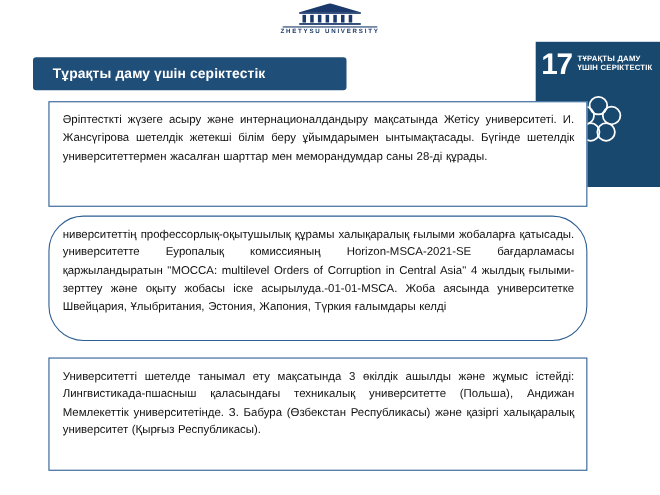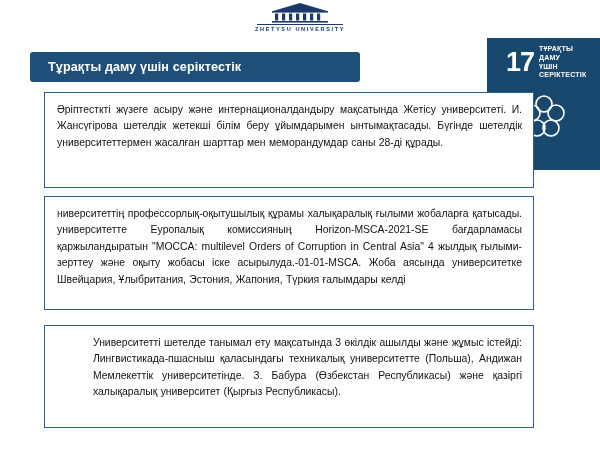--- a/index.html
+++ b/index.html
@@ -65,21 +65,21 @@
     right: 0;
     top: 38px;
     width: 113px;
     height: 132px;
     background: #19486f;
     color: #ffffff;
   }
   .sdg-top {
     display: flex;
     align-items: center;
-    padding: 7px 6px 0 19px;
+    padding: 7px 6px 0 5px;
   }
   .sdg-num {
     font-size: 27px;
     font-weight: bold;
     line-height: 1;
     letter-spacing: -1px;
   }
   .sdg-title {
     font-size: 7px;
     font-weight: bold;
@@ -93,21 +93,21 @@
     width: 54px;
     height: 54px;
     display: block;
   }
 
   
   .title-bar {
     position: absolute;
     left: 30px;
     top: 52px;
-    width: 330px;
+    width: 285px;
     height: 30px;
     background: #1f4e79;
     border-radius: 3px;
     display: flex;
     align-items: center;
   }
   .title-bar .ttext {
     color: #ffffff;
     font-size: 12.6px;
     font-weight: bold;
@@ -132,23 +132,23 @@
     padding: 9px 11px 8px 12px;
     font-size: 10.4px;
     line-height: 1.58;
     color: #111111;
     text-align: justify;
     text-justify: inter-word;
     word-spacing: 0.4px;
   }
   #box1 { left: 44px; top: 92px; width: 490px; height: 96px; }
   #box1s { left: 20px; top: 176px; width: 490px; height: 14px; z-index: -1; }
-  #box2 { left: 44px; top: 196px; width: 490px; height: 114px; }
+  #box2 { left: 44px; top: 196px; width: 490px; height: 114px; border-radius: 32px; }
   #box2s { left: 20px; top: 298px; width: 490px; height: 14px; z-index: -1; }
-  #box3 { left: 44px; top: 325px; width: 490px; height: 103px; padding-left: 36px; }
+  #box3 { left: 44px; top: 325px; width: 490px; height: 103px; }
   #box3s { left: 20px; top: 416px; width: 490px; height: 14px; z-index: -1; }
 </style>
 </head>
 <body>
 
 <div class="slide">
 
   <div class="top-bar">
     <div class="univ-logo">
       <svg class="building" viewBox="0 0 74 20">

